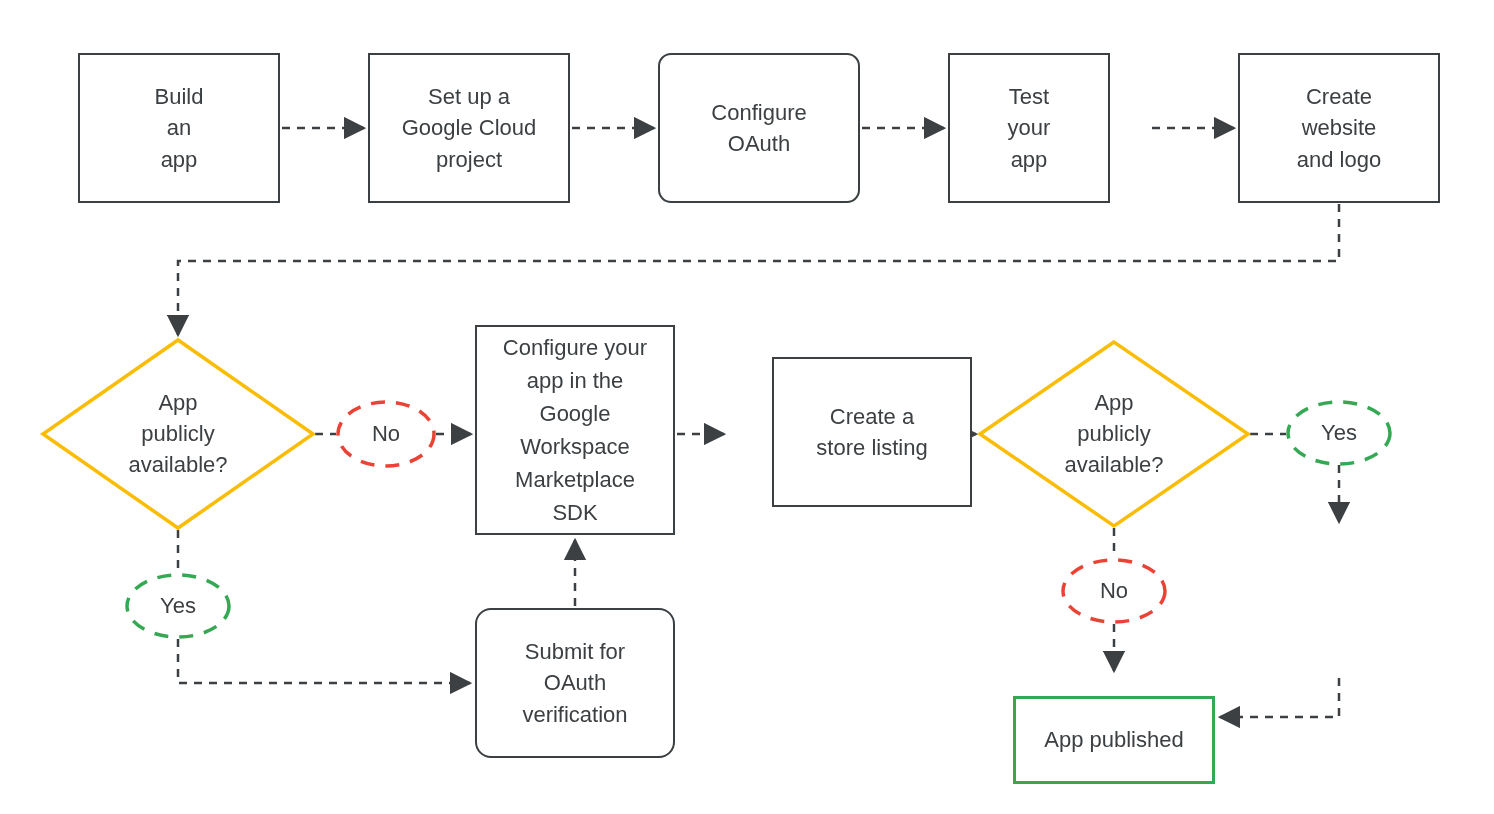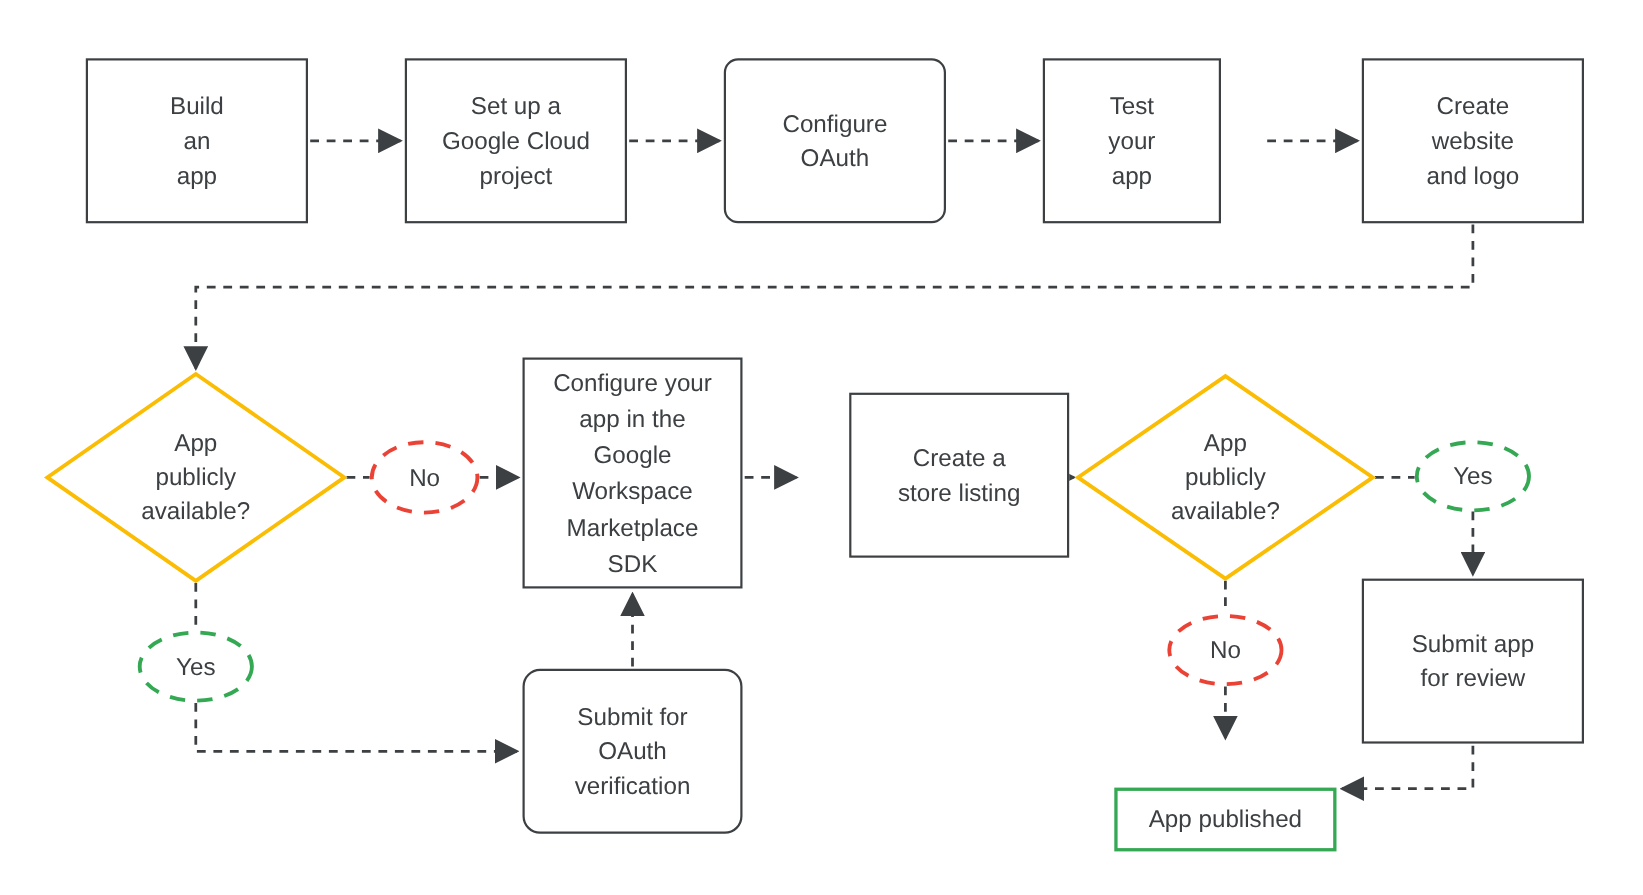--- a/index.html
+++ b/index.html
@@ -110,26 +110,24 @@
 and logo</div>
 
   <div class="node" style="left:475px;top:325px;width:200px;height:210px;line-height:1.5;">Configure your
 app in the
 Google
 Workspace
 Marketplace
 SDK</div>
   <div class="node" style="left:772px;top:357px;width:200px;height:150px;">Create a
 store listing</div>
-  <div class="node" style="left:1238px;top:526px;width:202px;height:150px;">Submit app
-for review</div>
   <div class="node" style="left:475px;top:608px;width:200px;height:150px;border-radius:16px;">Submit for
 OAuth
 verification</div>
-  <div class="node published" style="left:1013px;top:716px;width:202px;height:58px;">App published</div>
+  <div class="node published" style="left:1013px;top:696px;width:202px;height:88px;">App published</div>
 
   <div class="overlay-label" style="left:178px;top:434px;width:200px;">App
 publicly
 available?</div>
   <div class="overlay-label" style="left:1114px;top:434px;width:200px;">App
 publicly
 available?</div>
   <div class="overlay-label" style="left:386px;top:434px;">No</div>
   <div class="overlay-label" style="left:178px;top:606px;">Yes</div>
   <div class="overlay-label" style="left:1339px;top:433px;">Yes</div>

